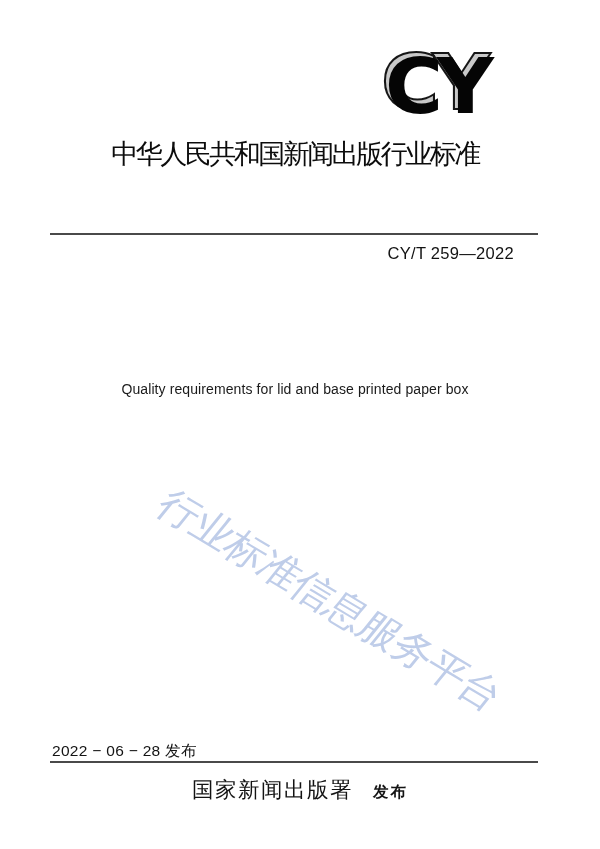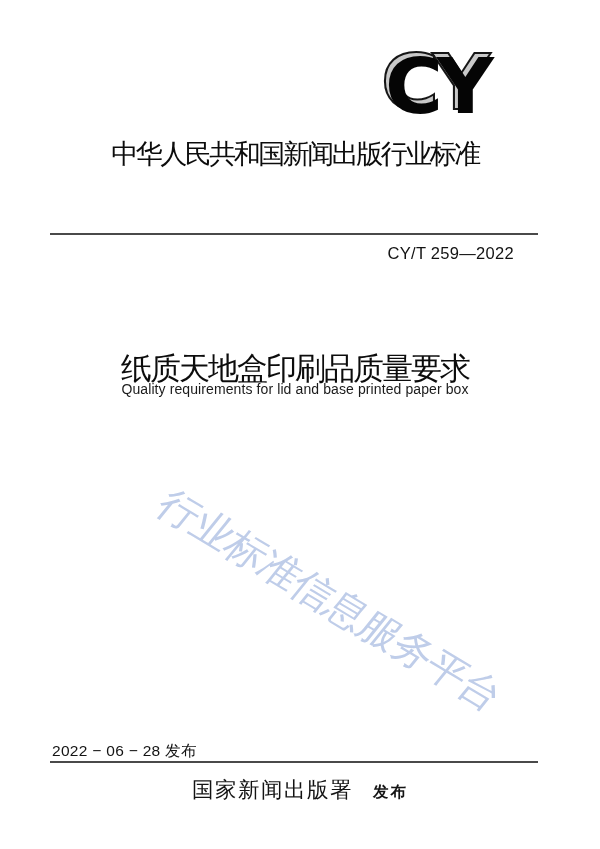--- a/index.html
+++ b/index.html
@@ -182,21 +182,20 @@
     <span class="logo-bevel">CY</span>
     <span class="logo-face">CY</span>
   </div>
 
   <div class="org-title">中华人民共和国新闻出版行业标准</div>
 
   <div class="std-number">CY/T 259—2022</div>
 
   <div class="rule rule-top"></div>
 
-  <div class="title-zh">纸质天地盒印刷品质量要求</div>
 
   <div class="title-en">Quality requirements for lid and base printed paper box</div>
 
   <div class="watermark" style="color: rgb(191, 205, 233);">行业标准信息服务平台</div>
 
   <div class="dates-row">
     <span>2022 − 06 − 28 发布</span>
   </div>
 
   <div class="rule rule-bottom"></div>

